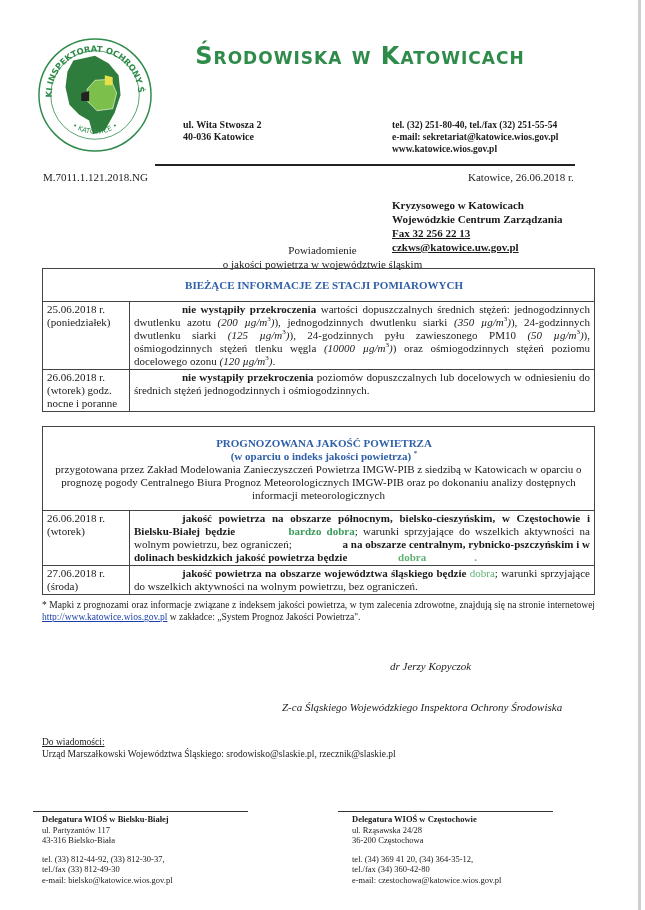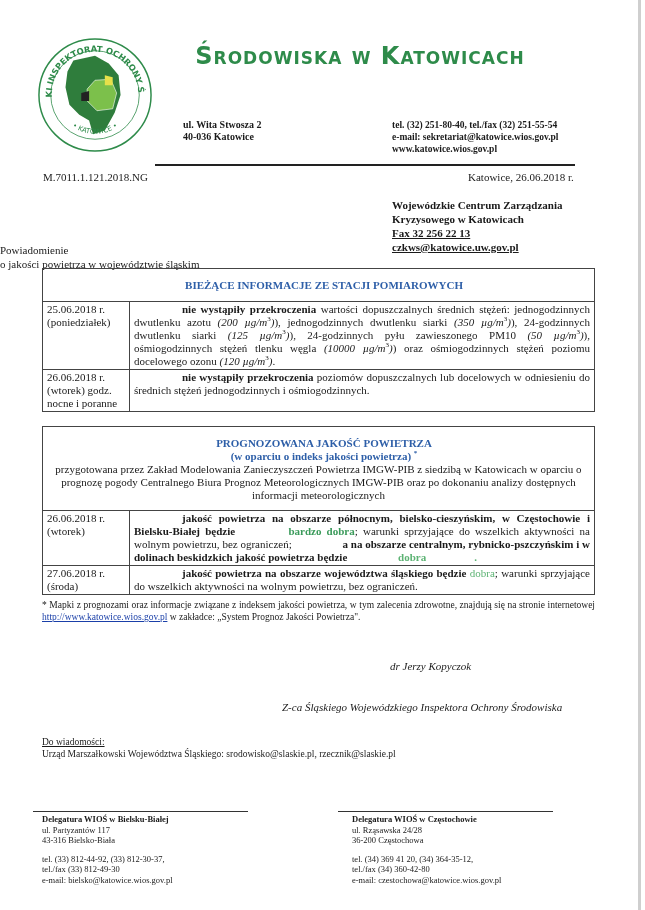--- a/index.html
+++ b/index.html
@@ -22,21 +22,21 @@
   .addr-right { position:absolute; left:392px; top:119px; font-size:9.5px; line-height:12px; font-weight:bold; }
   .head-rule { position:absolute; left:155px; top:164px; width:420px; height:2px; background:#222; }
 
   .ref { position:absolute; left:43px; top:171px; font-size:11px; }
   .date { position:absolute; left:468px; top:171px; font-size:11px; }
 
   .recipient { position:absolute; left:392px; top:198px; font-size:11px; font-weight:bold; line-height:14px; }
   .recipient .u { text-decoration:underline; display:block; }
   .recipient span { display:block; }
 
-  .notice-title { position:absolute; left:0; width:645px; top:243px; font-size:11px; line-height:14px; }
+  .notice-title { position:absolute; left:0; width:645px; top:243px; text-align:center; font-size:11px; line-height:14px; }
   .notice-title span { display:block; }
 
   
   table.box { position:absolute; left:42px; width:553px; border-collapse:collapse; font-size:11px; line-height:13px; }
   table.box td { border:1px solid #444; vertical-align:top; padding:1px 4px; }
   table.box td.date-col { width:78px;margin-left:29px; }
   .blue-head { color:#2e5fa8; font-weight:bold;padding-left:11px; }
   .just { text-align:justify; text-align-last:auto; }
   .green { color:#3a9a5a; }
   .green-light { color:#5db374; }
@@ -96,22 +96,22 @@
   <div>tel. (32) 251-80-40,  tel./fax (32) 251-55-54</div>
   <div>e-mail: sekretariat@katowice.wios.gov.pl</div>
   <div>www.katowice.wios.gov.pl</div>
 </div>
 <div class="head-rule"></div>
 
 <div class="ref">M.7011.1.121.2018.NG</div>
 <div class="date">Katowice, 26.06.2018 r.</div>
 
 <div class="recipient">
+  <span>Kryzysowego w Katowicach</span>
   <span>Wojewódzkie Centrum Zarządzania</span>
-  <span>Kryzysowego w Katowicach</span>
   <span class="u">Fax 32 256 22 13</span>
   <span class="u">czkws@katowice.uw.gov.pl</span>
 </div>
 
 <div class="notice-title">
   <span>Powiadomienie</span>
   <span>o jakości powietrza w województwie śląskim</span>
 </div>
 
 <table class="box" style="top:268px;">

